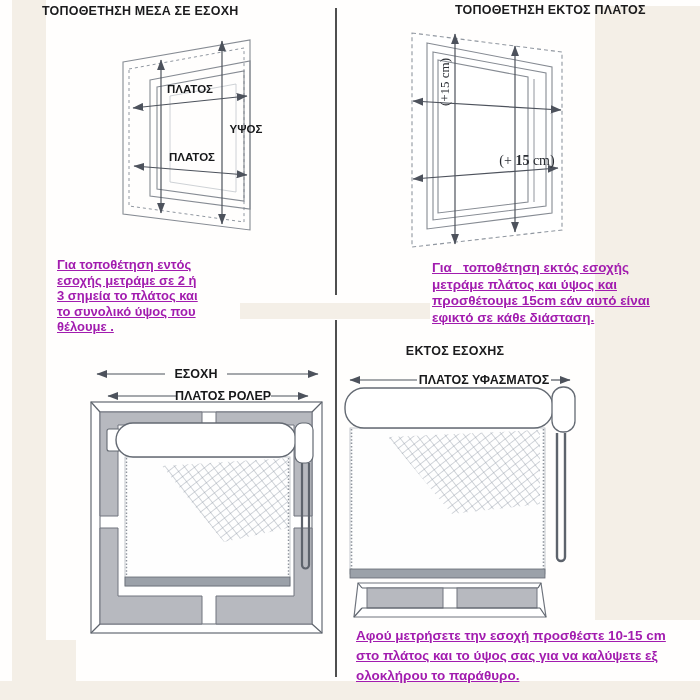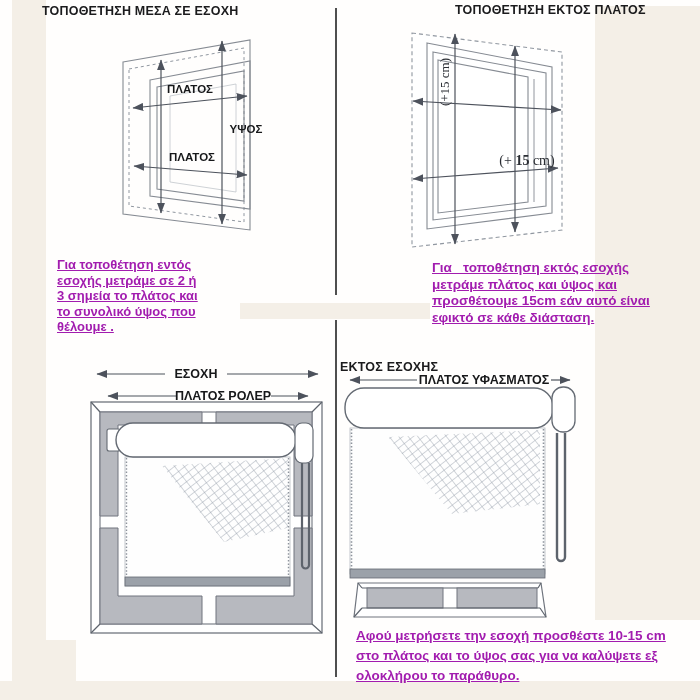--- a/index.html
+++ b/index.html
@@ -29,21 +29,21 @@
   <div class="beige" style="left:46px;top:640px;width:30px;height:41px;"></div>
   <div class="beige" style="left:595px;top:6px;width:105px;height:614px;"></div>
   <div class="beige" style="left:240px;top:303px;width:190px;height:16px;"></div>
   <div class="beige" style="left:0;top:681px;width:700px;height:19px;"></div>
 
   <div class="divider" style="top:8px;height:287px;"></div>
   <div class="divider" style="top:320px;height:357px;"></div>
 
   <div class="ttl" style="left:42px;top:4px;">ΤΟΠΟΘΕΤΗΣΗ ΜΕΣΑ ΣΕ ΕΣΟΧΗ</div>
   <div class="ttl" style="left:455px;top:3px;">ΤΟΠΟΘΕΤΗΣΗ ΕΚΤΟΣ ΠΛΑΤΟΣ</div>
-  <div class="ttl" style="left:340px;top:360px;width:230px;">ΕΚΤΟΣ ΕΣΟΧΗΣ</div>
+  <div class="ttl" style="left:340px;top:344px;width:230px;text-align:center;">ΕΚΤΟΣ ΕΣΟΧΗΣ</div>
 
   <div class="note" style="left:57px;top:257px;width:210px;">Για τοποθέτηση εντός
 εσοχής μετράμε σε 2 ή
 3 σημεία το πλάτος και
 το συνολικό ύψος που
 θέλουμε .</div>
   <div class="note right" style="left:432px;top:260px;width:250px;">Για   τοποθέτηση εκτός εσοχής
 μετράμε πλάτος και ύψος και
 προσθέτουμε 15cm εάν αυτό είναι
 εφικτό σε κάθε διάσταση.</div>

